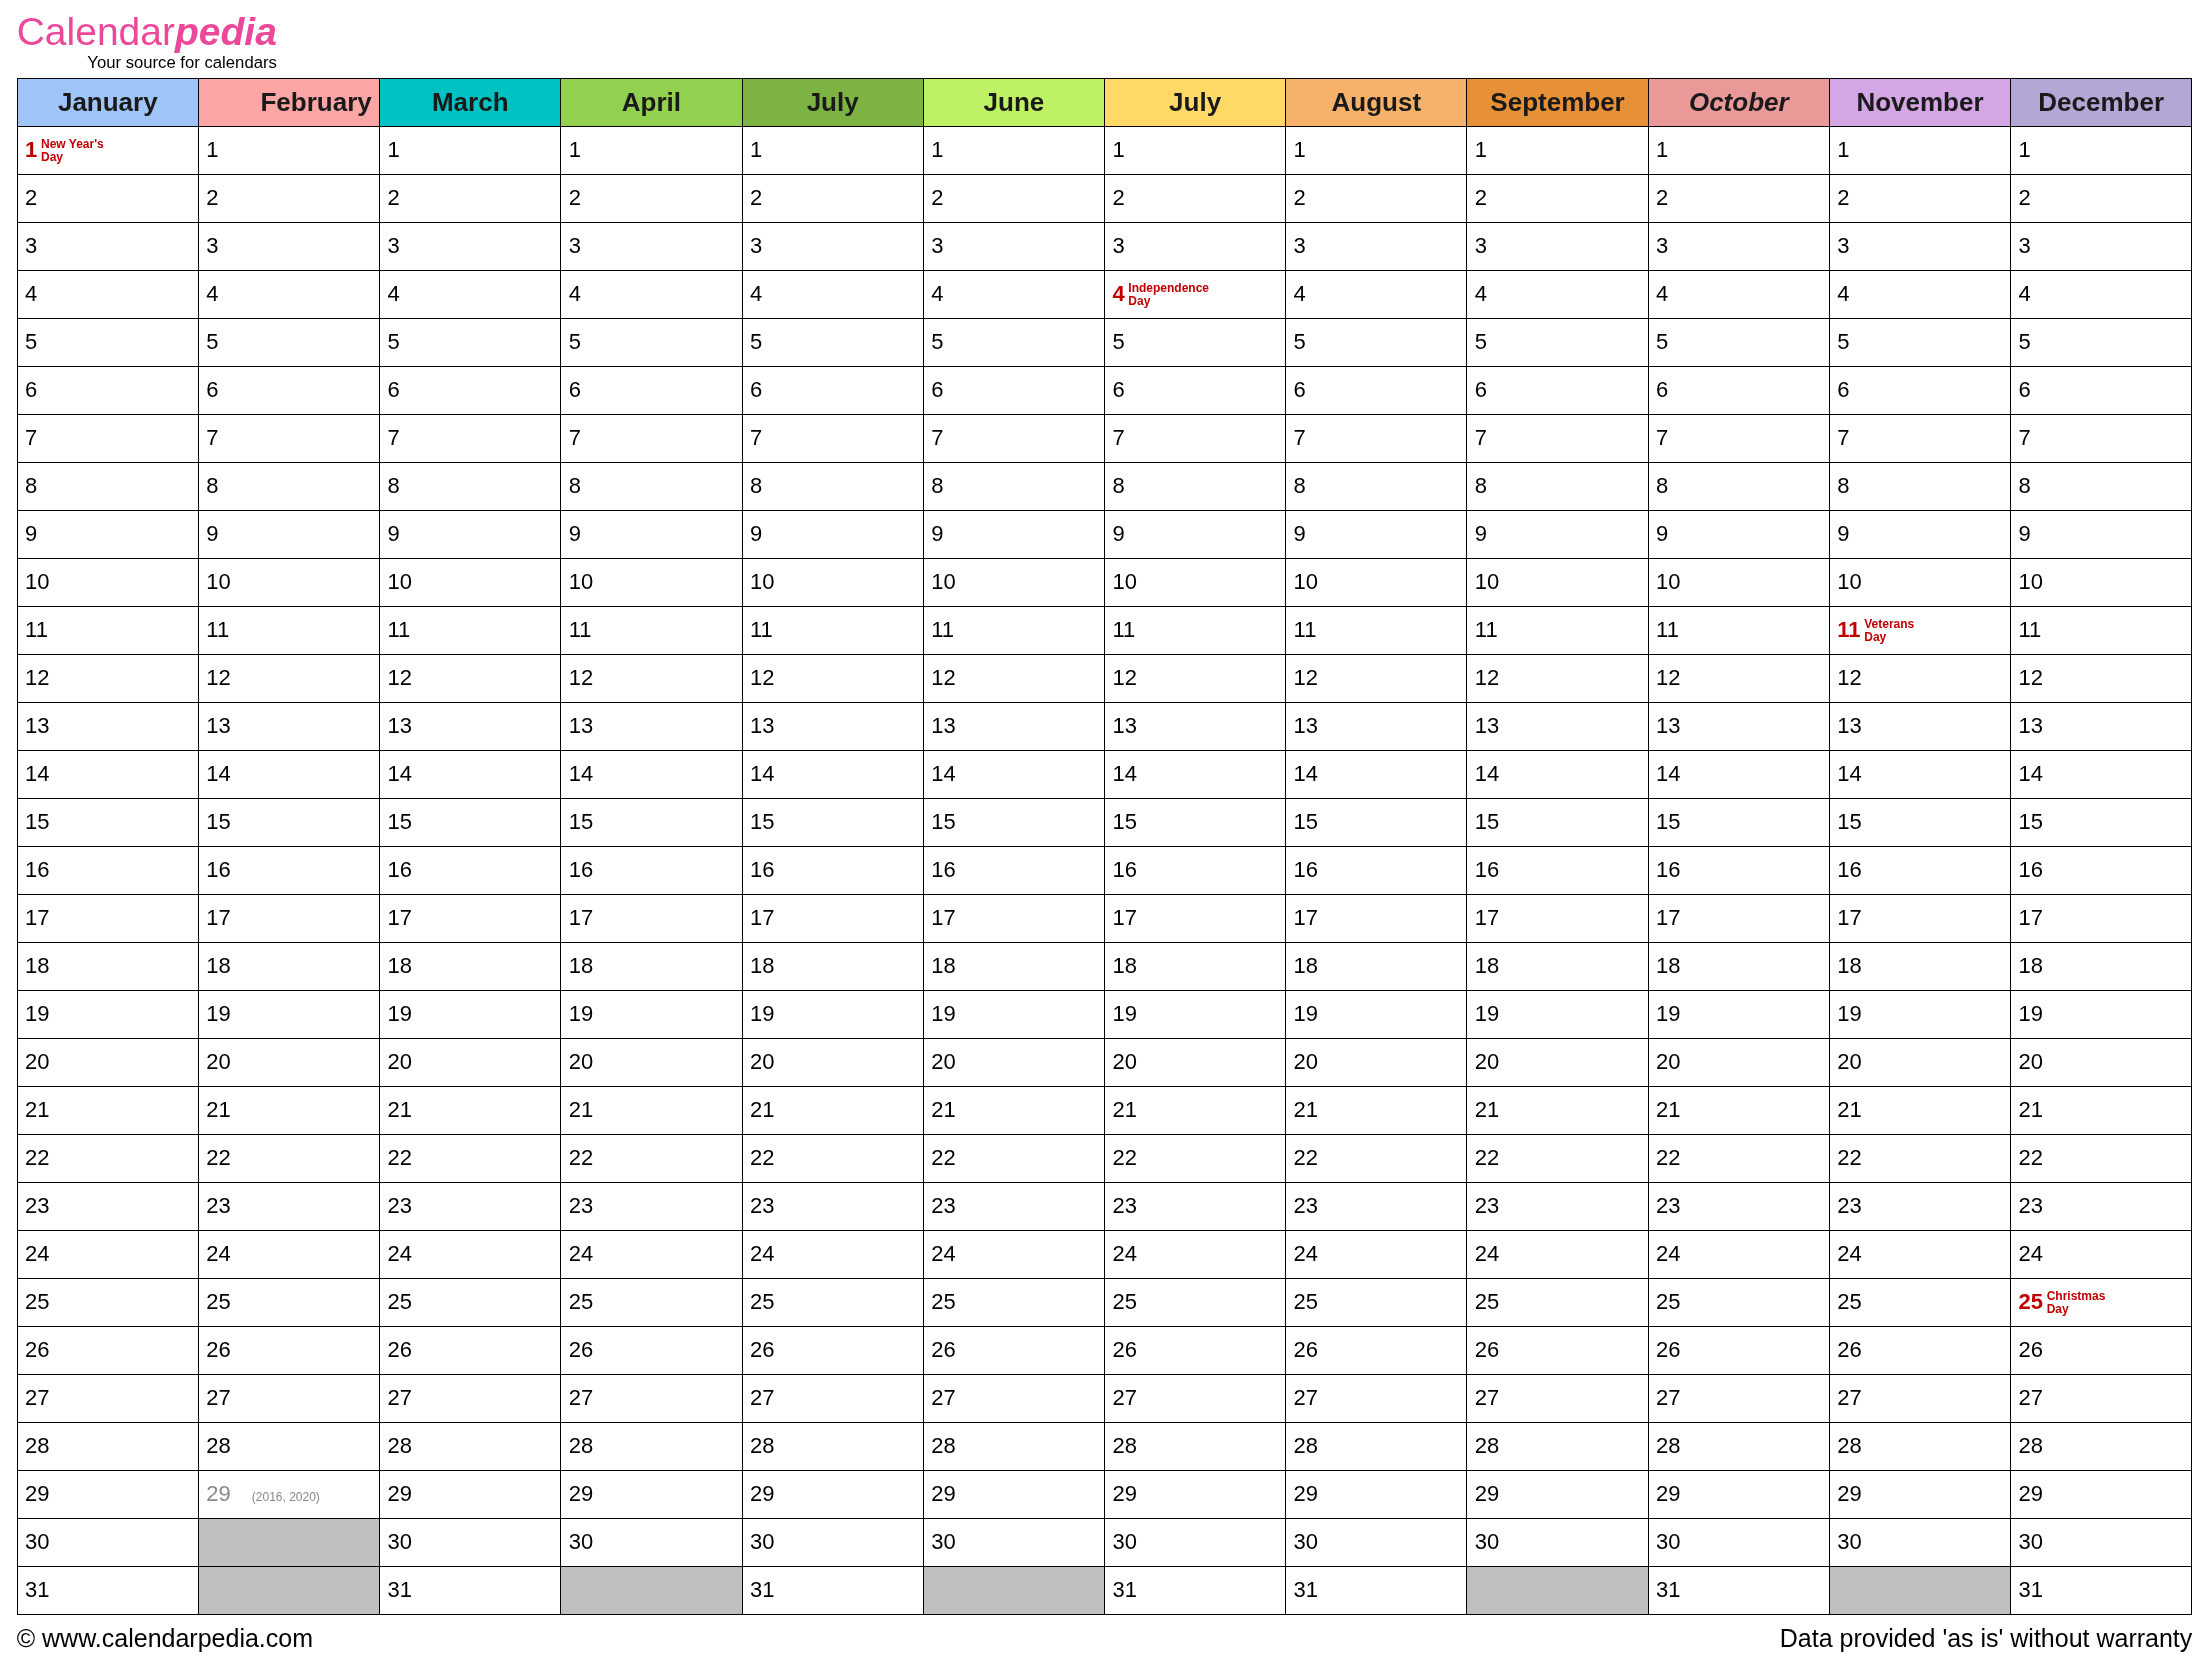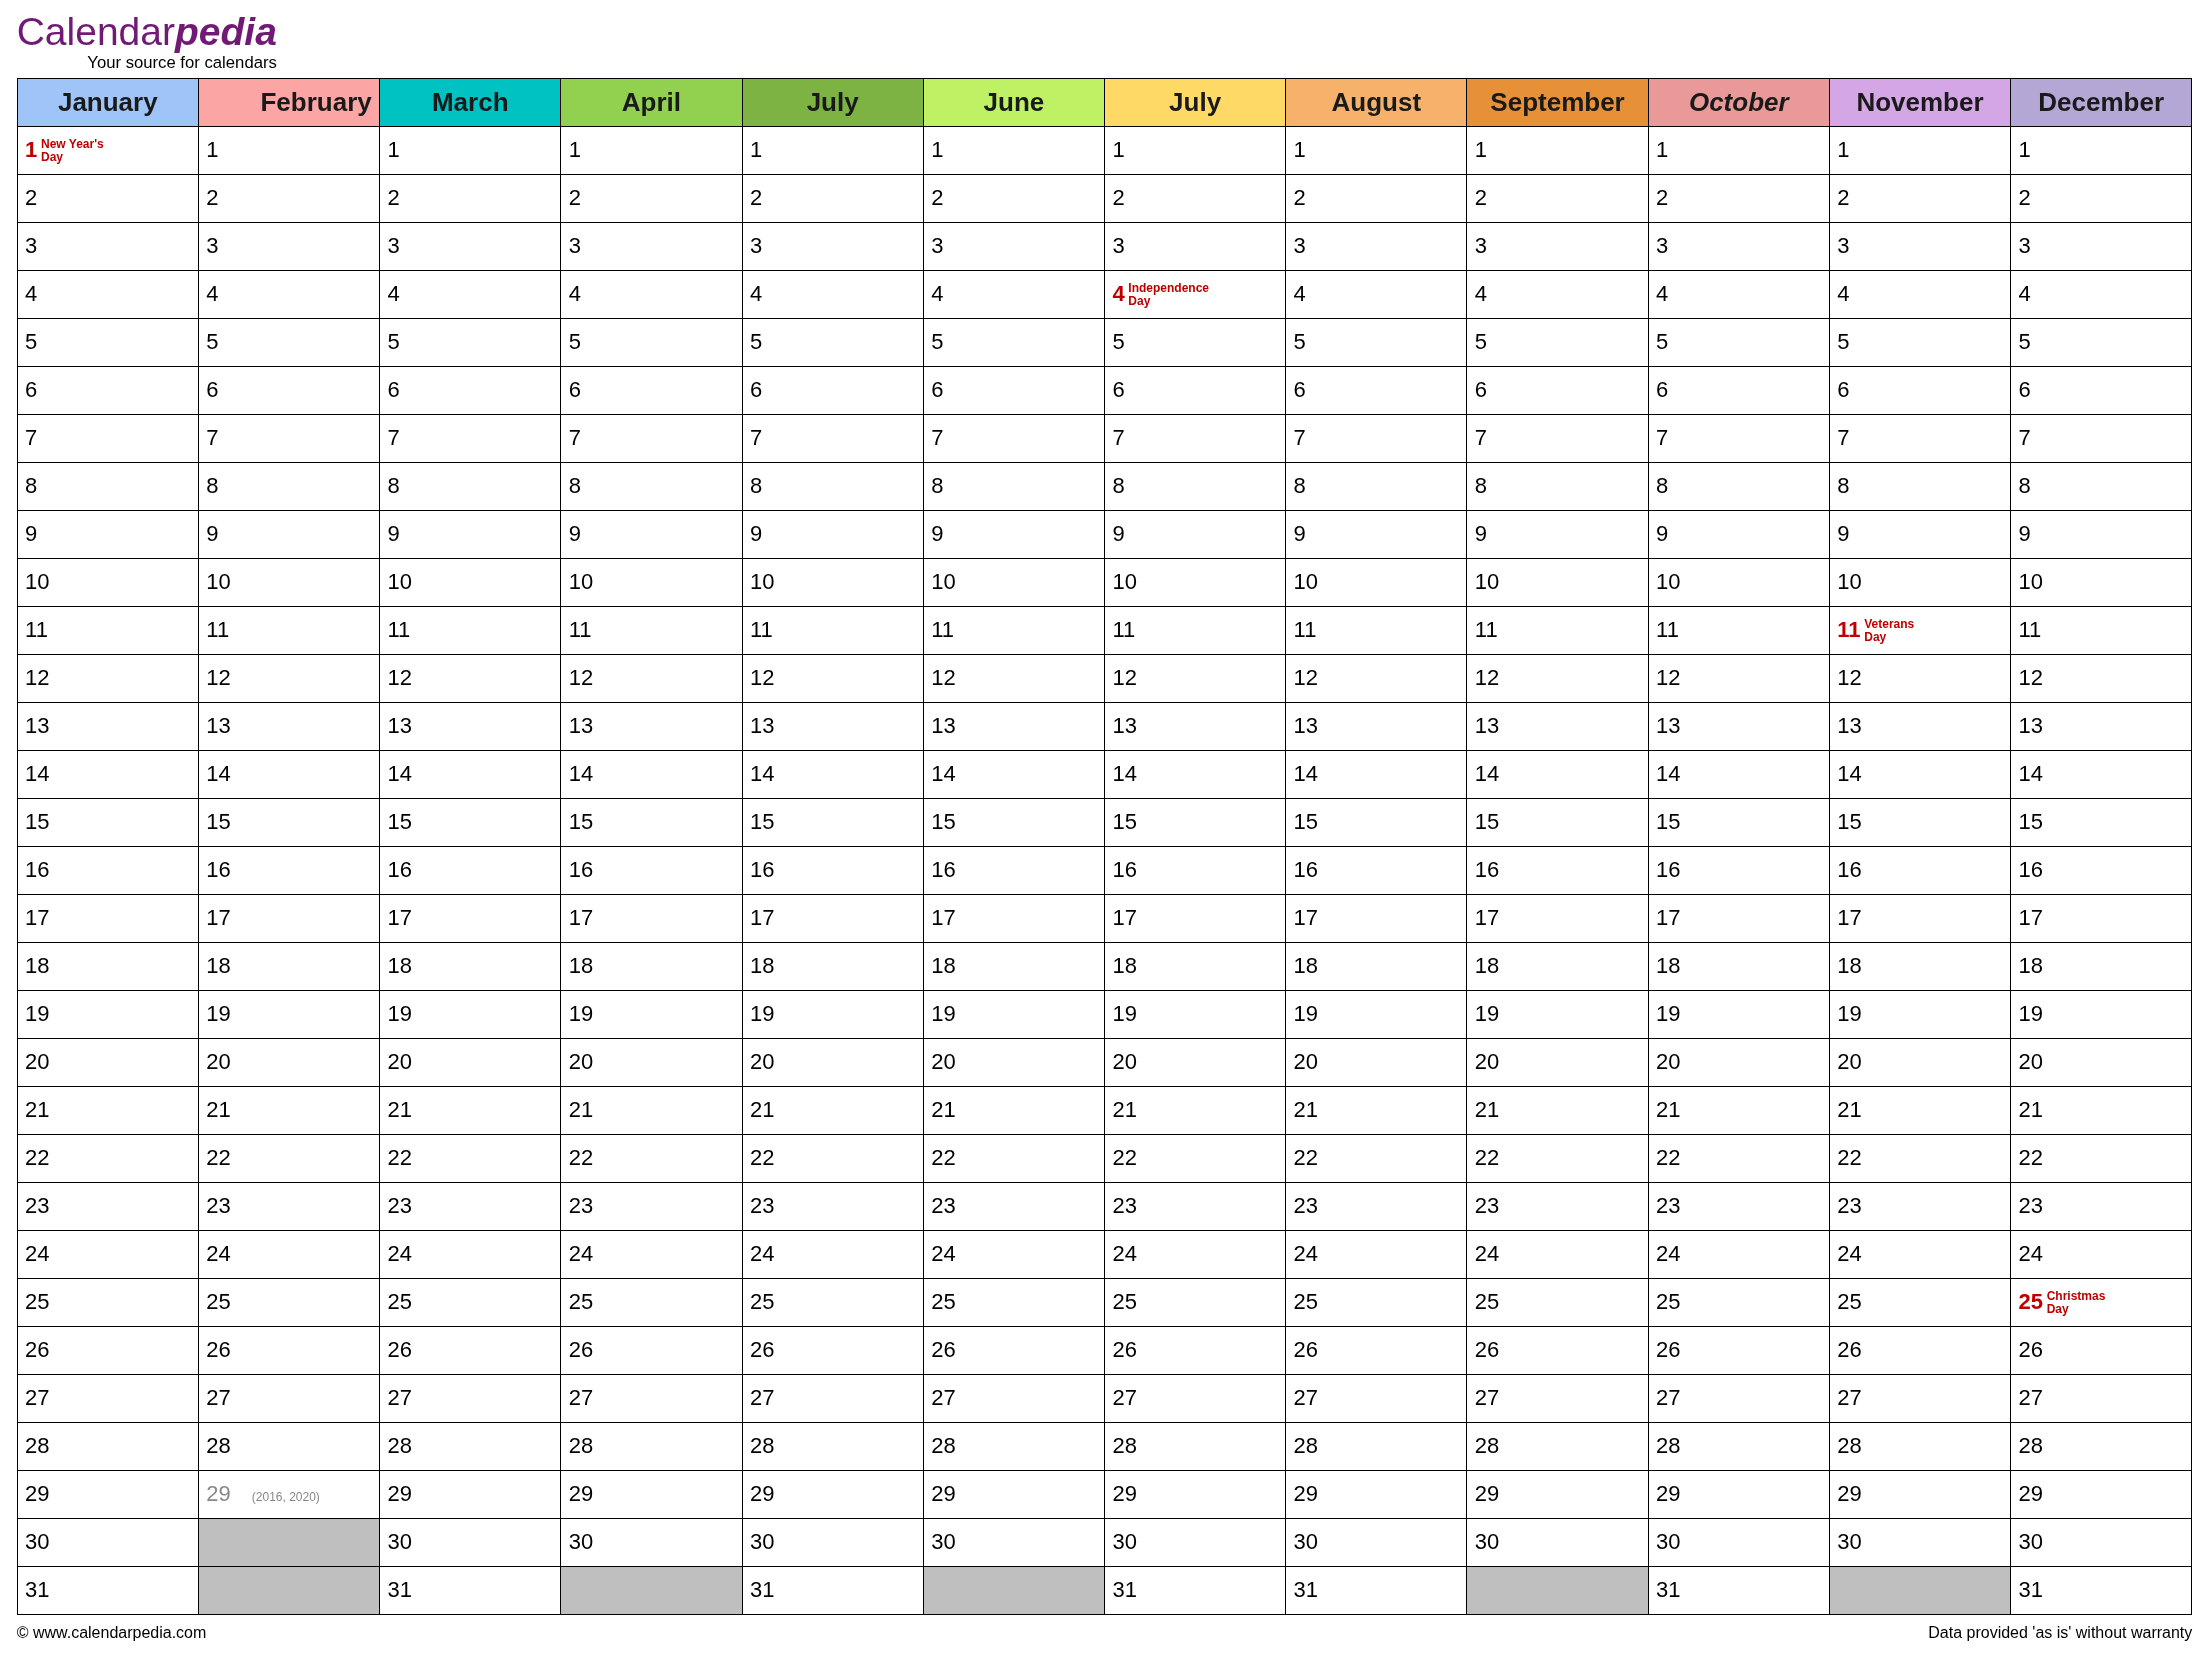--- a/index.html
+++ b/index.html
@@ -21,21 +21,21 @@
     color: #000;
     letter-spacing: -0.9px;
   }
   .brand {
     text-align: right;
     line-height: 1.1;
   }
   .brand-main {
     font-size: 39px;
     font-weight: normal;
-    color: #701a75;
+    color: #ec4899;
   }
   .brand-main .pedia {
     font-weight: bold;
     font-style: italic;
   }
   .brand-sub {
     font-size: 16.7px;
     color: #000;
   }
   table {
@@ -69,21 +69,21 @@
     vertical-align: middle;
     margin-left: 3.7px;
   }
   .leap .day-num { color: #888; }
   .leap-note { color: #888; font-size: 12px; margin-left: 21px; }
   .blank { background: #bfbfbf; }
   .footer {
     display: flex;
     justify-content: space-between;
     margin-top: 9.3px;
-    font-size: 16px;
+    font-size: 25px;
     color: #000;
   }
 </style>
 </head>
 <body>
 
 <div class="header">
   <div class="brand">
     <div class="brand-main">
       <span>Calendar</span><span class="pedia">pedia</span>

